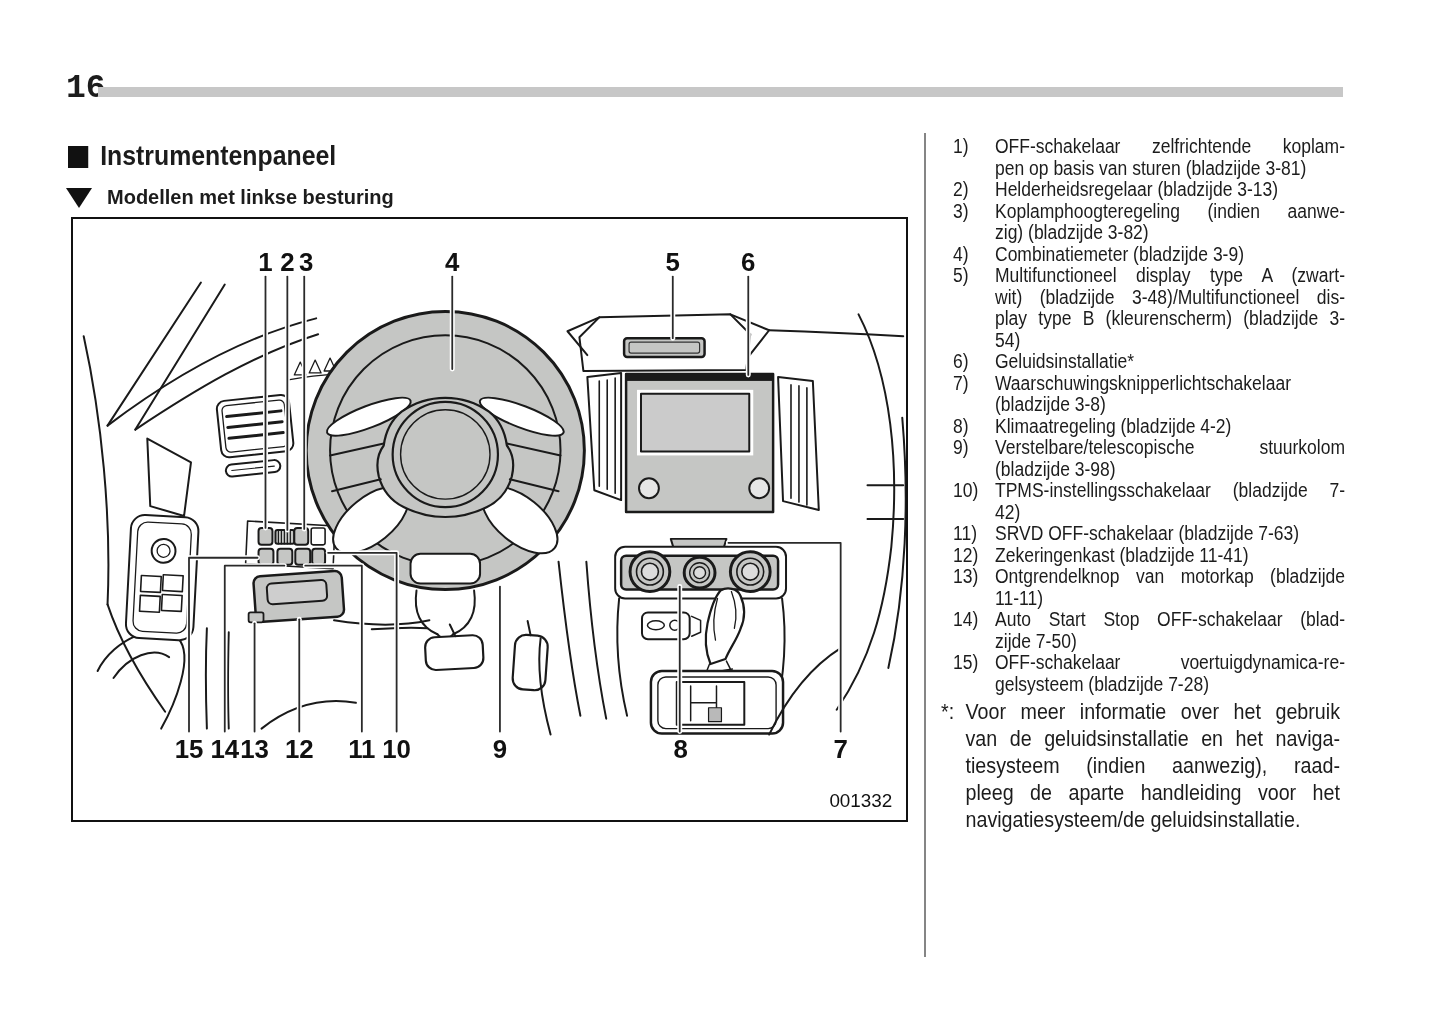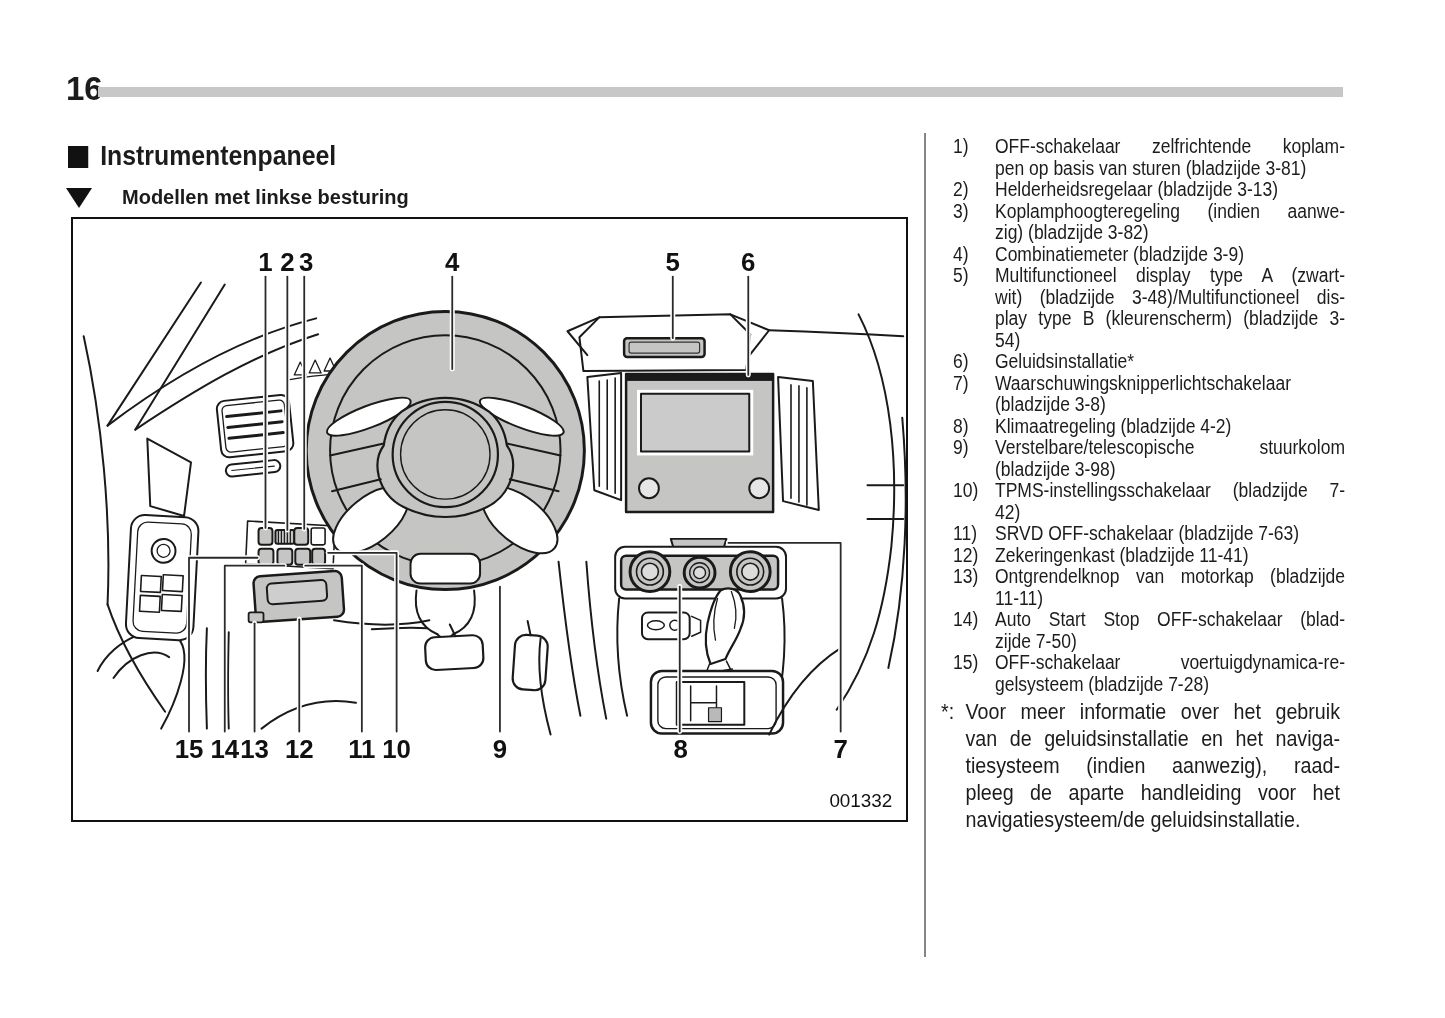--- a/index.html
+++ b/index.html
@@ -1,27 +1,27 @@
 <!DOCTYPE html>
 <html><head>
 <meta charset="utf-8">
 <style>
   html,body{margin:0;padding:0;background:#e8e8e8;}
   .page{
     position:relative;width:1445px;height:1018px;background:#ffffff;
     font-family:"Liberation Sans",sans-serif;color:#1c1c1c;overflow:hidden;
   }
   
-  .page-number{position:absolute;left:66px;top:70px;font-size:33px;font-weight:bold;letter-spacing:0;}
+  .page-number{position:absolute;left:66px;top:70px;font-size:33px;font-weight:bold;letter-spacing:0;font-family:Liberation Mono, monospace;}
   .title-rule{position:absolute;left:98px;top:87px;width:1245px;height:10px;background:#c7c7c7;}
   .section-heading{position:absolute;left:68px;top:141px;display:flex;align-items:center;gap:13px;
     transform:scaleX(.92);transform-origin:left center;}
   .section-bullet{width:22px;height:22px;background:#111;flex:none;}
   .section-heading .txt{font-size:27px;font-weight:bold;white-space:nowrap;}
-  .sub-heading{position:absolute;left:66px;top:186px;display:flex;align-items:center;gap:30px;}
+  .sub-heading{position:absolute;left:66px;top:186px;display:flex;align-items:center;gap:15px;}
   .tri-down{width:0;height:0;border-left:13px solid transparent;border-right:13px solid transparent;
     border-top:20px solid #111;flex:none;}
   .sub-heading .txt{font-size:20px;font-weight:bold;white-space:nowrap;}
   
   .figure-box{position:absolute;left:71px;top:217px;width:837px;height:605px;
     border:2.5px solid #111;box-sizing:border-box;background:#fff;}
   .figure-box svg{display:block;width:100%;height:100%;}
   
   .col-divider{position:absolute;left:924px;top:133px;width:2px;height:824px;background:#858585;}
   

